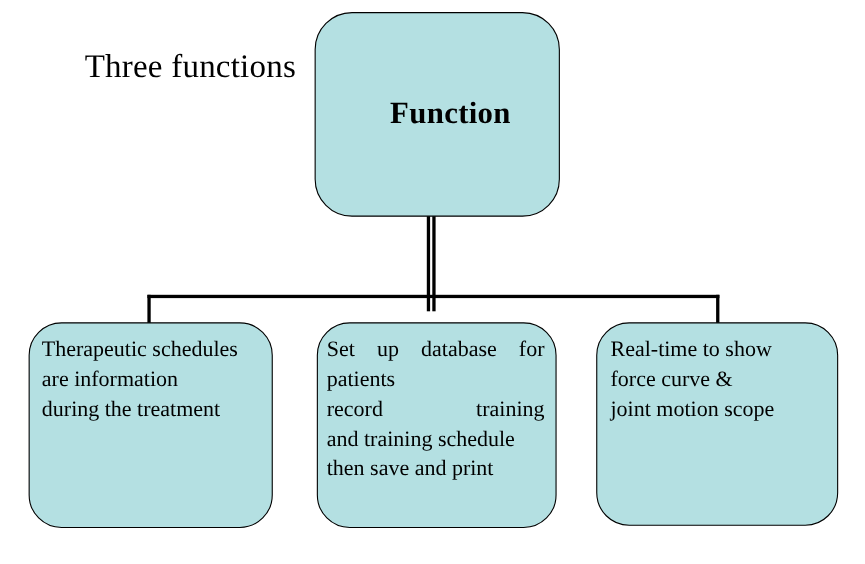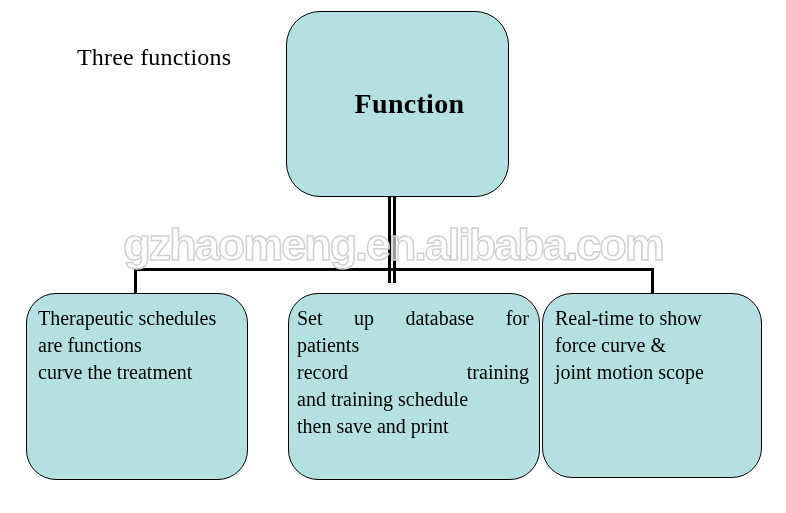--- a/index.html
+++ b/index.html
@@ -13,21 +13,21 @@
     height: 513px;
     background: var(--background, #ffffff);
     overflow: hidden;
     font-family: "Liberation Serif", serif;
     color: var(--text, #000000);
   }
   .heading {
     position: absolute;
     left: 77px;
     top: 44px;
-    font-size: 24px;
+    font-size: 30px;
     letter-spacing: 0.2px;
     white-space: nowrap;
     z-index: 2;
   }
   .root-box {
     position: absolute;
     left: 286px;
     top: 11px;
     width: 223px;
     height: 186px;
@@ -91,21 +91,21 @@
     height: 187px;
     box-sizing: border-box;
     background: var(--node-fill, #b4e0e2);
     border: 1.5px solid var(--node-border, #000000);
     border-radius: 30px;
     font-size: 20px;
     line-height: 27px;
     z-index: 2;
   }
   .c1 { left: 26px;  width: 222px; padding: 11px 6px 0 11px; }
-  .c2 { left: 288px; width: 252px; padding: 11px 10px 0 8px; }
+  .c2 { left: 288px; width: 218px; padding: 11px 10px 0 8px; }
   .c3 { left: 542px; width: 220px; height: 185px; padding: 11px 6px 0 12px; }
   .ln { white-space: nowrap; }
   .ln.just {
     white-space: normal;
     text-align: justify;
     text-align-last: justify;
   }
 </style>
 </head>
 <body>
@@ -114,26 +114,25 @@
 
   <div class="heading">Three functions</div>
 
   <div class="root-box">
     <span class="root-label">Function</span>
   </div>
 
   <div class="vline"></div>
   <div class="bracket"></div>
 
-  <div class="watermark">gzhaomeng.en.alibaba.com</div>
 
   <div class="child c1">
     <div class="ln">Therapeutic schedules</div>
-    <div class="ln">are functions</div>
-    <div class="ln">curve the treatment</div>
+    <div class="ln">are information</div>
+    <div class="ln">during the treatment</div>
   </div>
 
   <div class="child c2">
     <div class="ln just">Set up database for</div>
     <div class="ln">patients</div>
     <div class="ln just">record training</div>
     <div class="ln">and training schedule</div>
     <div class="ln">then save and print</div>
   </div>
 

